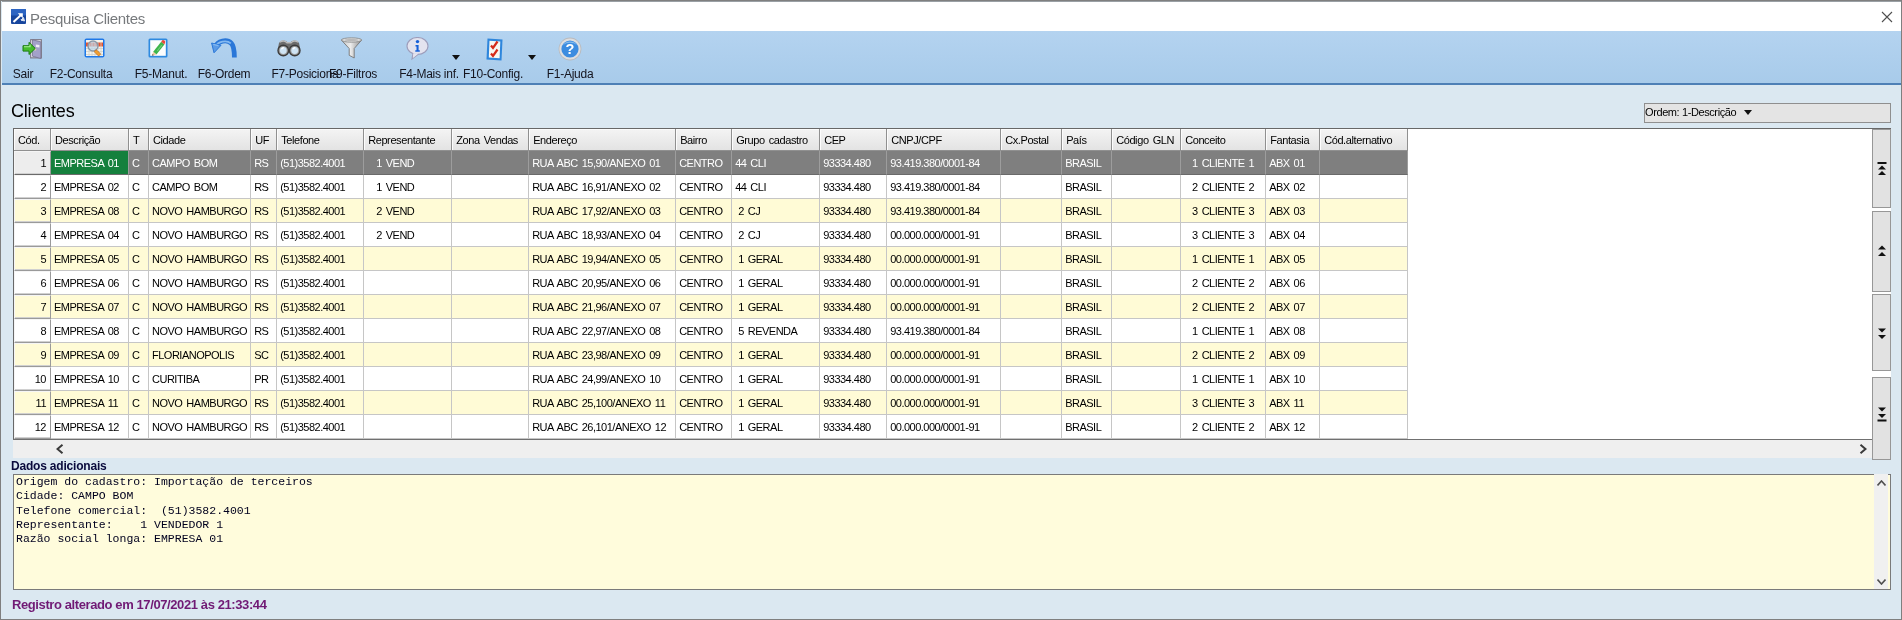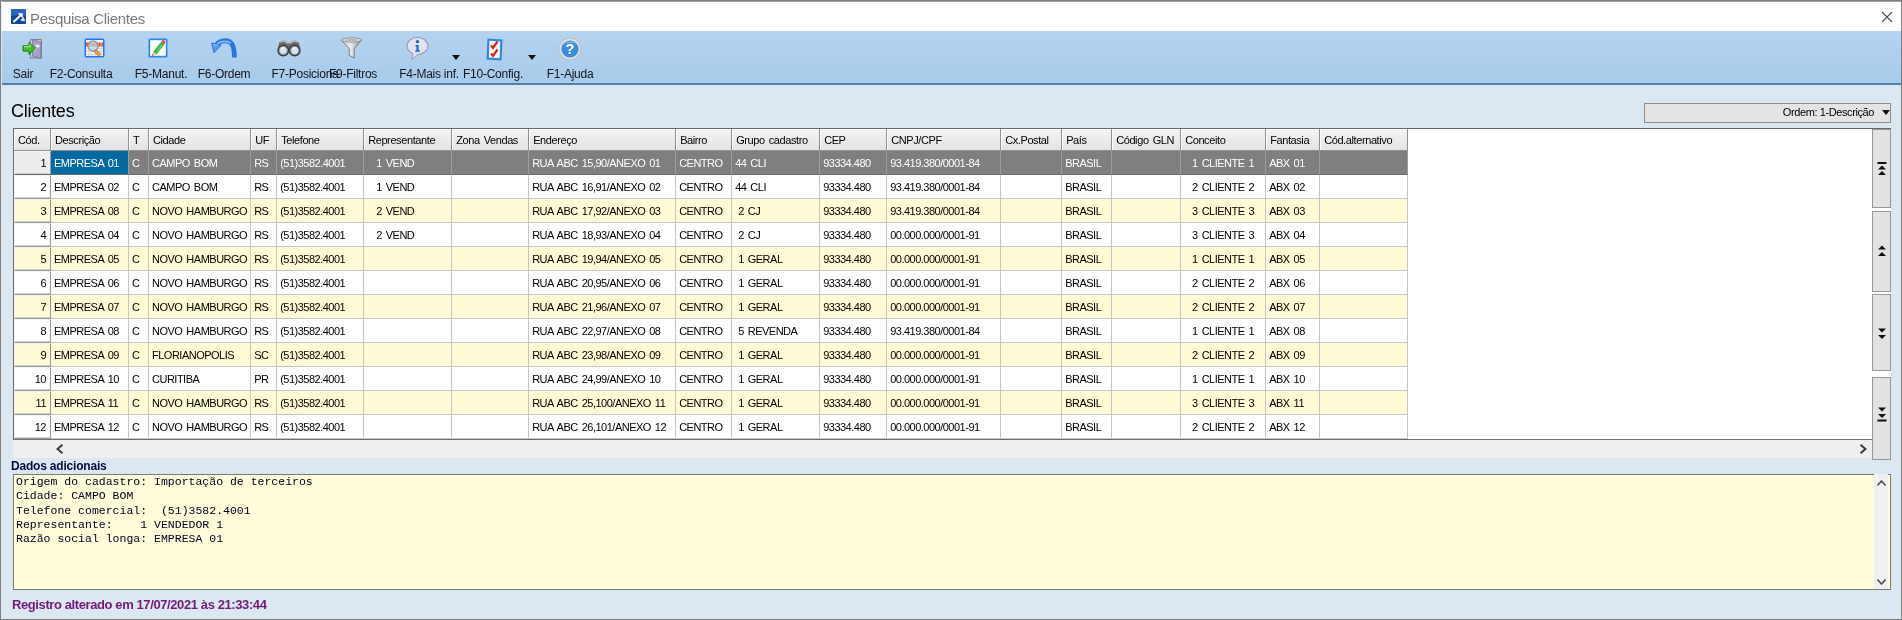--- a/index.html
+++ b/index.html
@@ -20,21 +20,21 @@
     letter-spacing:-0.25px; color:#14141e; white-space:nowrap; }
   .tbarrow { position:absolute; top:54px; width:0; height:0;
     border-left:4.5px solid transparent; border-right:4.5px solid transparent;
     border-top:5px solid #111; }
 
   
   #clientes { left:10px; top:100px; font-size:18px; letter-spacing:-0.2px; color:#000; }
 
   
   #ordem { left:1643px; top:102px; width:247px; height:20px; background:#e4e4e4;
-    border:1px solid #8f8f8f; text-align:right; font-size:11px; letter-spacing:-0.4px;
+    border:1px solid #8f8f8f; text-align:left; font-size:11px; letter-spacing:-0.4px;
     line-height:16px; color:#000; }
   #ordem .dn { display:inline-block; width:0; height:0; margin-left:8px; margin-bottom:1px;
     border-left:4.5px solid transparent; border-right:4.5px solid transparent;
     border-top:5px solid #111; }
 
   
   #gridbox { left:12px; top:127px; width:1878px; height:330px; background:#fff;
     border-top:1px solid #686868; border-left:1px solid #686868; }
   table#grid { border-collapse:separate; border-spacing:0; table-layout:fixed;
     font-size:11px; letter-spacing:-0.5px; word-spacing:1.4px; }
@@ -43,21 +43,21 @@
     padding:0 3px; font-weight:normal; text-align:left; color:#000; }
   #grid th { height:22px; background:linear-gradient(#f4f4f4,#e3e3e3);
     border-right:1px solid #909090; border-bottom:1px solid #909090;
     box-shadow:inset 1px 1px 0 #fcfcfc; letter-spacing:-0.4px; padding:0 4px; }
   #grid td.rn { background:#ededed; border:1px solid #9a9a9a; border-top:1px solid #f5f5f5;
     border-left:1px solid #f5f5f5; box-shadow:inset 0 -1px 0 #d0d0d0; text-align:right;
     padding-right:4px; }
   #grid tr.yellow td { background:#fffbd6; }
   #grid tr.white td { background:#ffffff; }
   #grid tr.sel td { background:#7f7f7f; color:#fff; border-right-color:#9d9d9d; border-bottom-color:#6a6a6a;}
-  #grid tr.sel td.desc { background:#0369a1; }
+  #grid tr.sel td.desc { background:#15803d; }
   #grid tr.sel td.rn { background:#ededed; color:#000; }
   .ar { text-align:center; padding-right:4px !important; }
   .ac { text-align:center !important; }
 
   
   #hscroll { left:12px; top:438px; width:1860px; height:19px; background:#efefef; border-top:1px solid #707070; }
 
   
   .navbtn { position:absolute; left:1871px; width:19px; background:#e2e2e2;
     border:1px solid #979797; }

